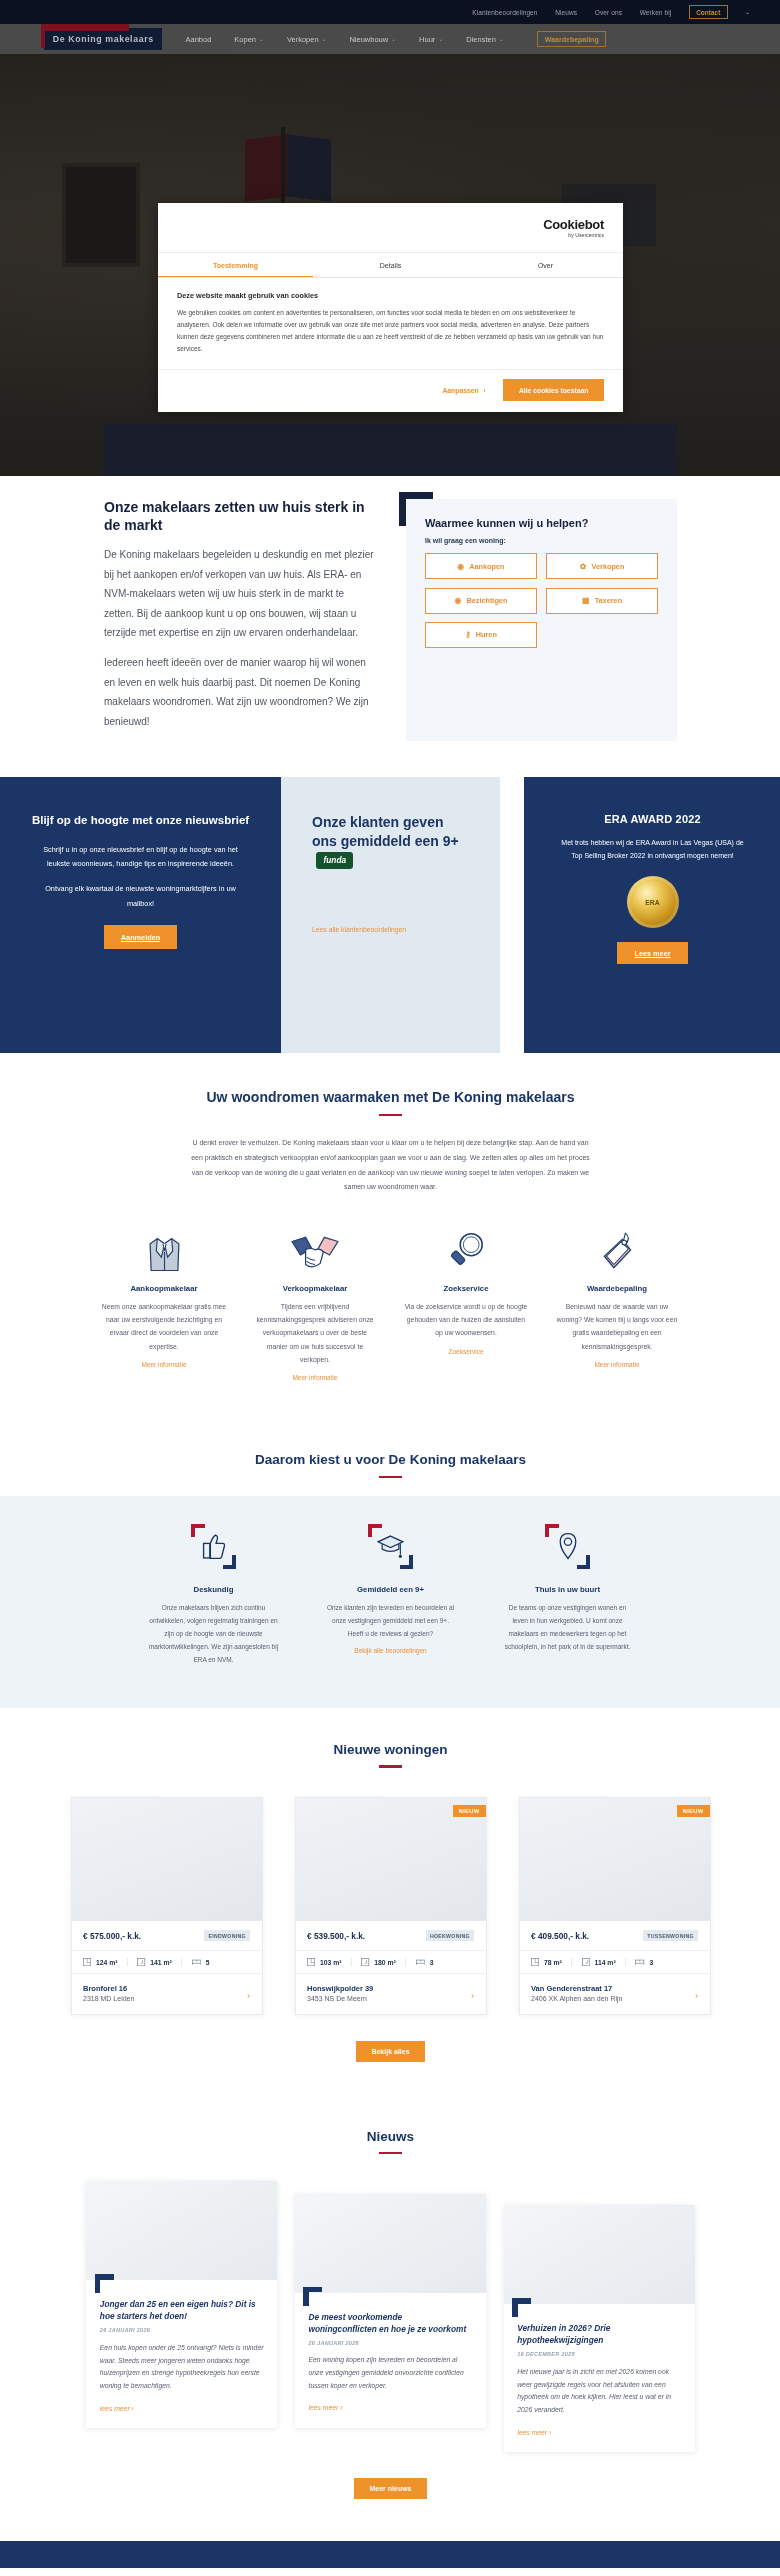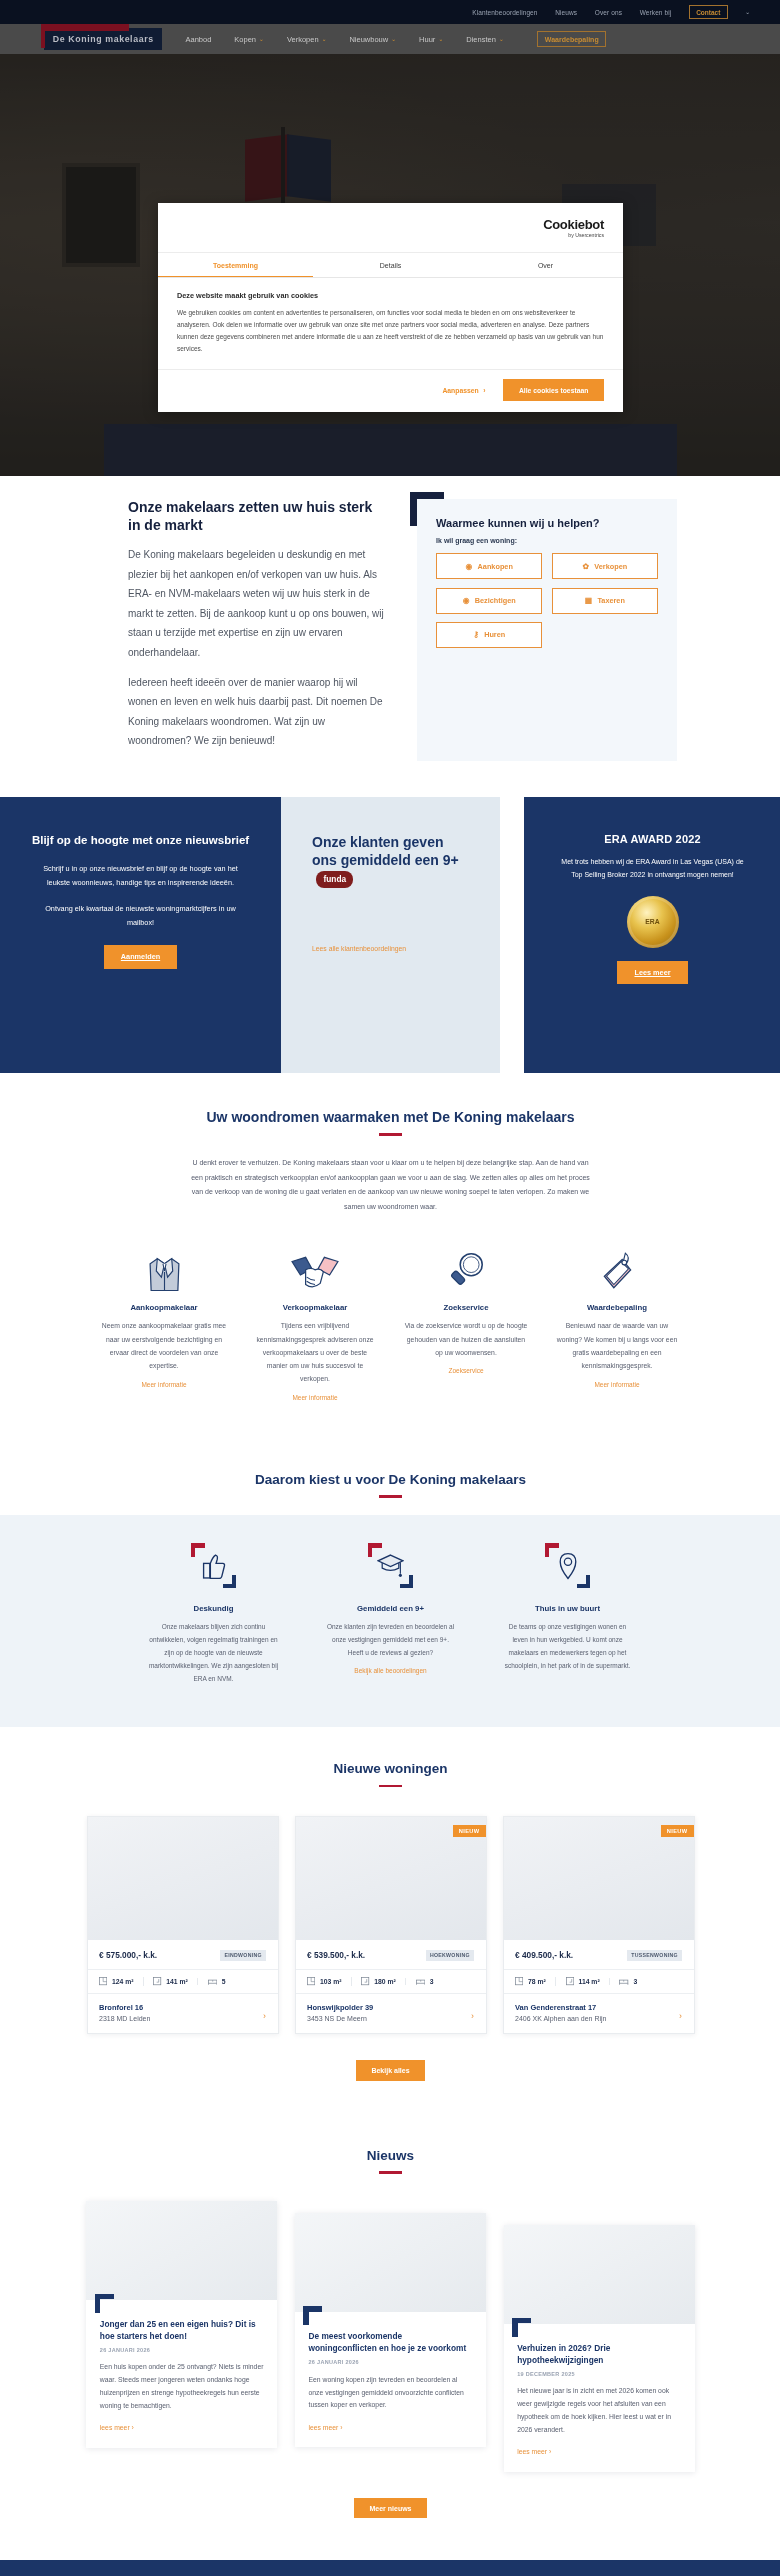--- a/index.html
+++ b/index.html
@@ -163,21 +163,21 @@
   }
 
   
   .intro-wrap {
     display: flex;
     gap: 31px;
     padding: 23px 104px 36px 104px;
     background: #ffffff;
     position: relative;
   }
-  .intro-left { width: 271px; position: relative; margin-left: 24px; }
+  .intro-left { width: 271px; position: relative; }
   .intro-left h2 {
     font-size: 14px; color:#16213e; line-height:1.28; margin-bottom: 10.4px; font-weight:bold;
   }
   .intro-left p { font-size: 10px; line-height: 1.95; color: #4f5662; margin-bottom: 10.4px; }
   .intro-right {
     width: 271px; background:#f3f7fb; padding: 17.7px 19px 21px; position:relative;
   }
   .intro-right::before {
     content:""; position:absolute; left:-7.3px; top:-7.3px; width:27px; height:27px;
     border-left: 7.3px solid #16213e; border-top: 7.3px solid #16213e;
@@ -196,22 +196,22 @@
   
   .band { display:flex; height: 276px; }
   .band-col { padding: 36px 31px; }
   .band-a { width: 281px; background:#1b3567; color:#fff; text-align:center; }
   .band-a h3 { font-size: 11.5px; margin-bottom: 13.5px; line-height:1.35; }
   .band-a p { font-size: 7.3px; line-height: 1.95; margin-bottom: 11.5px; }
   .band-a .btn { display:inline-block; background:#f0922b; color:#fff; font-weight:bold; font-size:7.3px; padding:7.3px 16.7px; margin-top:3.1px;}
   .band-b { width: 219px; background:#e1e9f0; color:#1b3567; }
   .band-b h3 { font-size: 14px; line-height:1.3; font-weight:bold; }
   .funda {
-    display:inline-block; background:#7f1d1d; color:#fff; font-weight:bold;
-    font-size:8.3px; padding:3.1px 7.3px; border-radius:8px; margin-left:4.2px; vertical-align:middle;
+    display:inline-block; background:#14532d; color:#fff; font-weight:bold;
+    font-size:8.3px; padding:3.1px 7.3px; border-radius:3px; margin-left:4.2px; vertical-align:middle;font-style:italic;
   }
   .band-b .lnk { display:block; margin-top: 57px; color:#e8913a; font-size: 6.8px; text-decoration:none;}
   .band-c { flex:1; background:#1b3567; color:#fff; text-align:center;margin-left:24px; }
   .band-c h3 { font-size: 11px; letter-spacing:0.2px; margin-bottom: 11.5px; font-weight:bold;}
   .band-c p { font-size: 7px; line-height:1.85; margin-bottom: 13.5px; }
   .medal {
     width: 52px; height: 52px; border-radius: 50%; margin: 0 auto 13.5px;
     background: radial-gradient(circle at 38% 32%, #fff3c0 0%, #e8c34e 32%, #c8921c 62%, #8a6410 100%);
     box-shadow: inset 0 0 0 3.1px rgba(255,255,255,.18);
     display:flex; align-items:center; justify-content:center;
@@ -245,21 +245,21 @@
   .why-ico .corner-tl2{ position:absolute; left:0; top:0; width:4.2px; height:13.5px; background:#b11832; }
   .why-ico .corner-br { position:absolute; right:0; bottom:0; width:13.5px; height:4.2px; background:#1b3567; }
   .why-ico .corner-br2{ position:absolute; right:0; bottom:0; width:4.2px; height:13.5px; background:#1b3567; }
   .why-ico .glyph { position:absolute; inset:7.3px; display:flex; align-items:center; justify-content:center; }
   .why-col h4 { font-size: 7.8px; color:#1b3567; margin-bottom: 7.3px; }
   .why-col p { font-size: 6.5px; line-height: 2; color:#5a6070; }
   .why-col .more { display:inline-block; margin-top: 7.3px; color:#e8913a; font-size:6.5px; text-decoration:none; }
 
   
   .listings { background:#fff; padding: 34px 0 36px; }
-  .cards { display:flex; justify-content:center; gap: 16px; margin-top: 29px; }
+  .cards { display:flex; justify-content:center; gap: 32px; margin-top: 29px; }
   .card {
     width: 192px; background:#fff; border:0.5px solid #e9ecef;
     box-shadow: 0 1px 5.2px rgba(20,30,60,.07);
   }
   .card .photo {
     height: 123px; position:relative;
     background: linear-gradient(160deg,#f1f3f6,#e3e7ec);
   }
   .badge-new {
     position:absolute; right: 0; top: 7.3px; background:#f0922b; color:#fff;
@@ -282,21 +282,21 @@
   .card .addr { padding: 9.4px 11.5px 11.5px; position:relative; }
   .card .addr .street { font-size: 7.5px; font-weight:bold; color:#1b3567; margin-bottom: 2.6px; }
   .card .addr .city { font-size: 7px; color:#5a6070; }
   .card .addr .arrow { position:absolute; right: 11.5px; bottom: 12.5px; color:#e8913a; font-size: 8.8px; }
   .center-btn { text-align:center; margin-top: 26px; }
   .center-btn a { display:inline-block; background:#f0922b; color:#fff; font-weight:bold; font-size:7px; padding:6.8px 15.6px; text-decoration:none;}
 
   
   .news { background:#fff; padding: 31px 0 42px; }
   .news-cards { display:flex; justify-content:center; gap: 17.7px; margin-top: 27px; align-items:flex-start;}
-  .ncard { width: 191px; background:#fff; box-shadow: 0 1px 6.2px rgba(20,30,60,.10); }
+  .ncard { width: 191px; background:#fff; box-shadow: 0 1px 6.2px rgba(20,30,60,.10); font-style: italic; }
   .ncard .nphoto { height: 99px; background: linear-gradient(150deg,#f4f6f8,#e6eaee); }
   .ncard .nbody { padding: 0 13.5px 15.6px; position:relative; }
   .ncard .ncorner { position:relative; height: 17.7px; }
   .ncard .ncorner .h { position:absolute; left:-5.2px; top:-6.2px; width:19px; height:5.7px; background:#1b3567; }
   .ncard .ncorner .v { position:absolute; left:-5.2px; top:-6.2px; width:5.7px; height:19px; background:#1b3567; }
   .ncard h4 { font-size: 8.3px; color:#1b3567; line-height:1.45; margin-bottom: 5.2px; }
   .ncard .date { font-size: 5.5px; color:#9aa3b2; font-weight:bold; letter-spacing:0.3px; margin-bottom: 8.3px; }
   .ncard p { font-size: 6.8px; line-height: 1.9; color:#5a6070; margin-bottom: 9.4px; }
   .ncard .more { color:#e8913a; font-size: 6.8px; text-decoration:none; }
 

